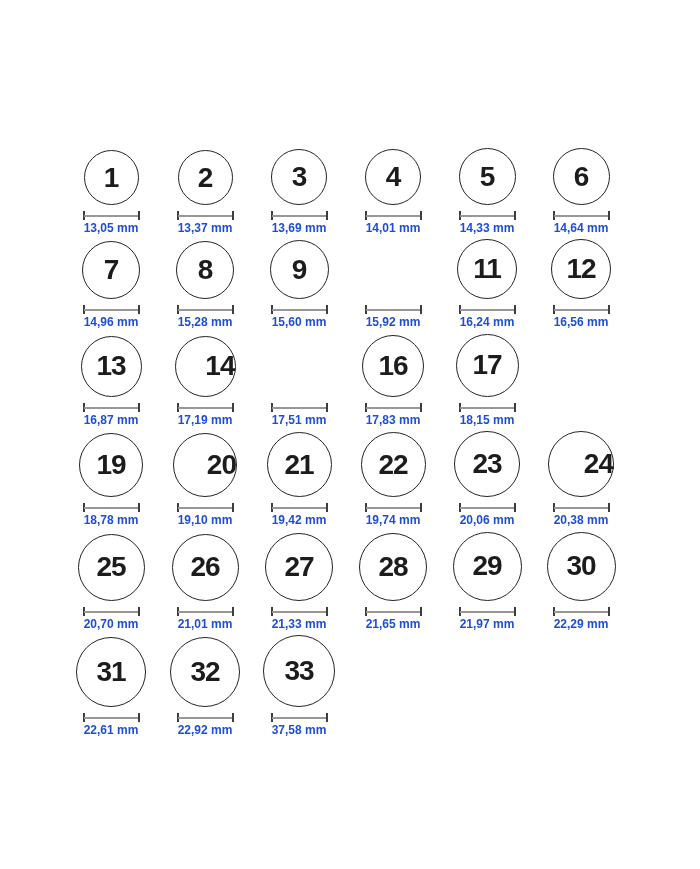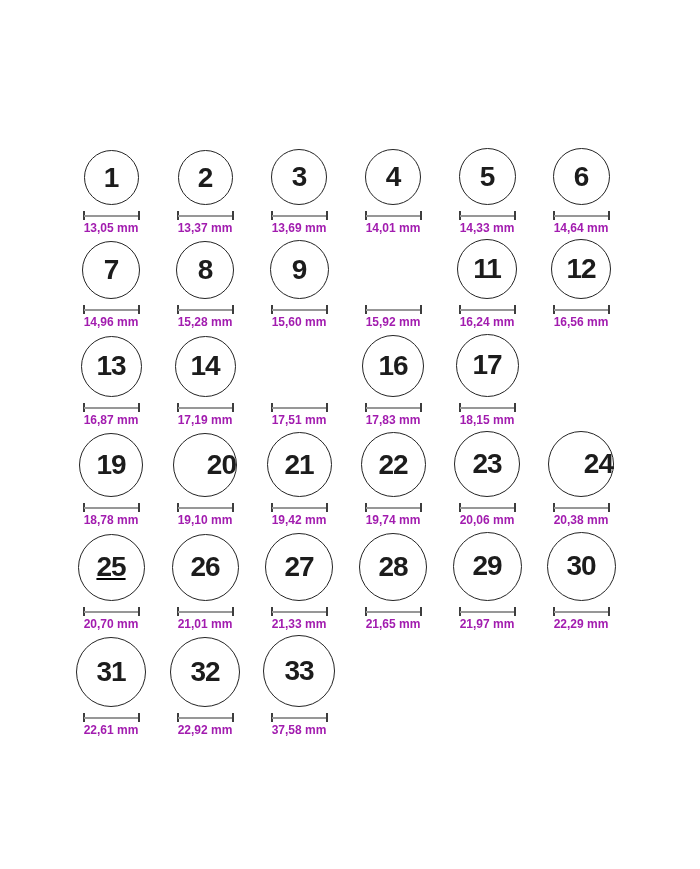--- a/index.html
+++ b/index.html
@@ -68,21 +68,21 @@
     height: 9px;
     top: 0;
     background: #3d3d3d;
   }
   .ruler .tick.left  { left: 0; }
   .ruler .tick.right { right: 0; }
   .mm-label {
     margin-top: 1px;
     font-weight: 700;
     font-size: 12px;
-    color: #a21caf;
+    color: #1d4ed8;
     white-space: nowrap;
     line-height: 1.2;
   }
 </style>
 </head>
 <body>
 
 <div class="canvas">
   <div class="chart" id="chart">
       <div class="row">
@@ -235,21 +235,21 @@
     </div>
     <div class="ruler">
       <span class="tick left"></span>
       <span class="line"></span>
       <span class="tick right"></span>
     </div>
     <div class="mm-label">16,87 mm</div>
   </div>
 
   <div class="cell">
-    <div class="circle" style="width: 61px; height: 61px;">
+    <div class="circle" style="width: 61px; height: 61px; justify-content: flex-end;">
       <span class="size-number">14</span>
     </div>
     <div class="ruler">
       <span class="tick left"></span>
       <span class="line"></span>
       <span class="tick right"></span>
     </div>
     <div class="mm-label">17,19 mm</div>
   </div>
 
@@ -355,21 +355,21 @@
     <div class="ruler">
       <span class="tick left"></span>
       <span class="line"></span>
       <span class="tick right"></span>
     </div>
     <div class="mm-label">20,38 mm</div>
   </div>
 </div>
       <div class="row">
   <div class="cell">
-    <div class="circle" style="width: 67px; height: 67px; text-decoration: underline;">
+    <div class="circle" style="width: 67px; height: 67px;">
       <span class="size-number">25</span>
     </div>
     <div class="ruler">
       <span class="tick left"></span>
       <span class="line"></span>
       <span class="tick right"></span>
     </div>
     <div class="mm-label">20,70 mm</div>
   </div>
 

